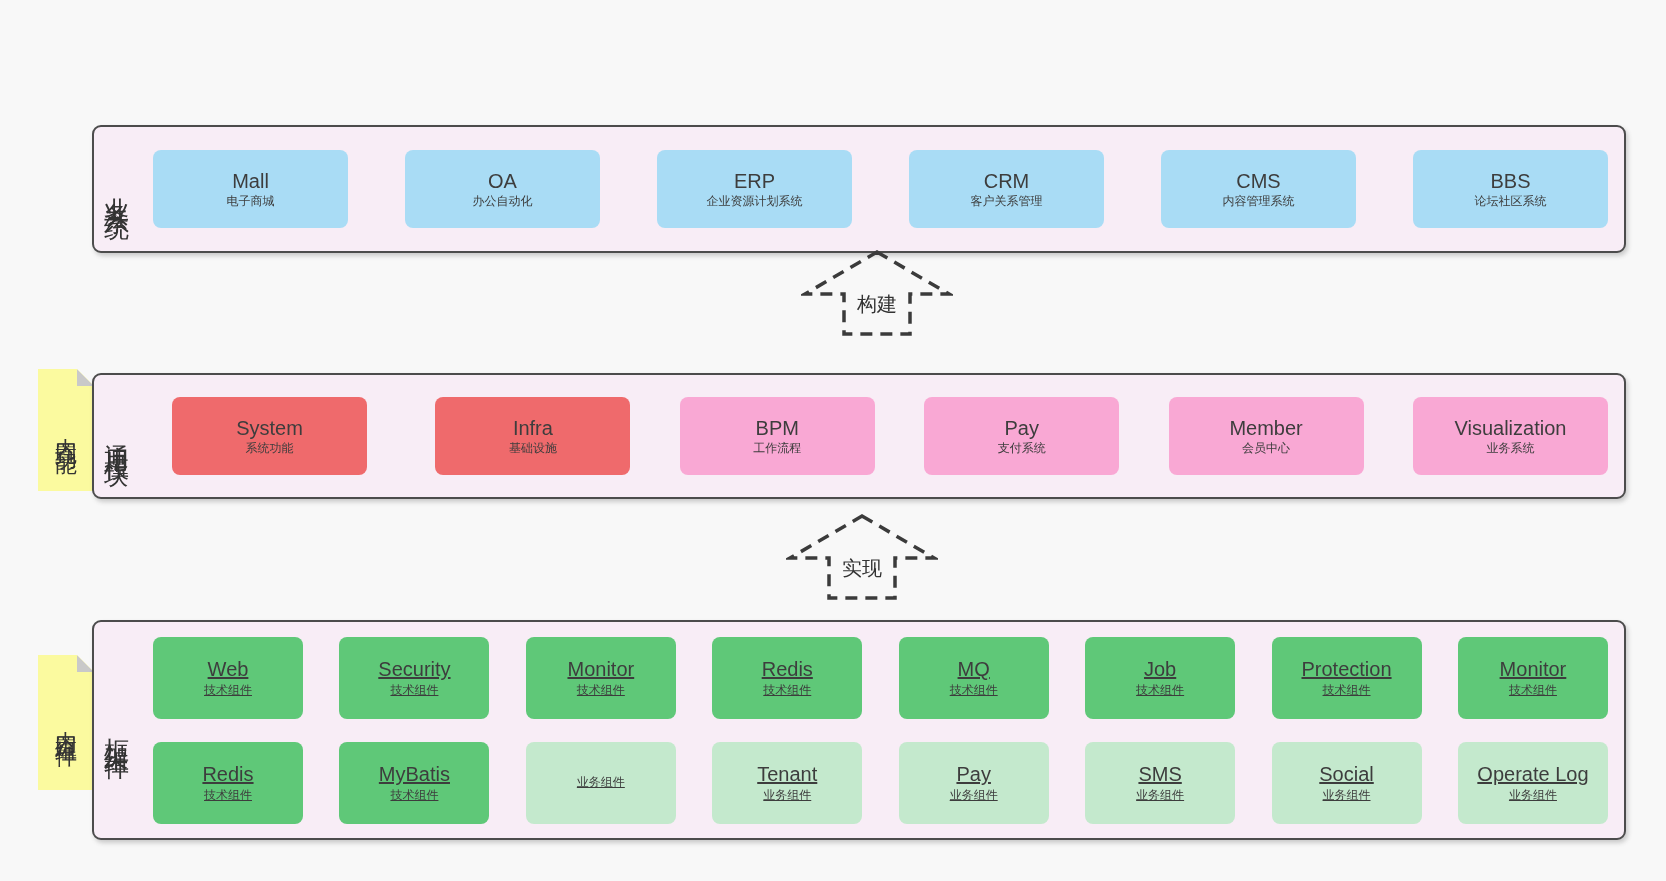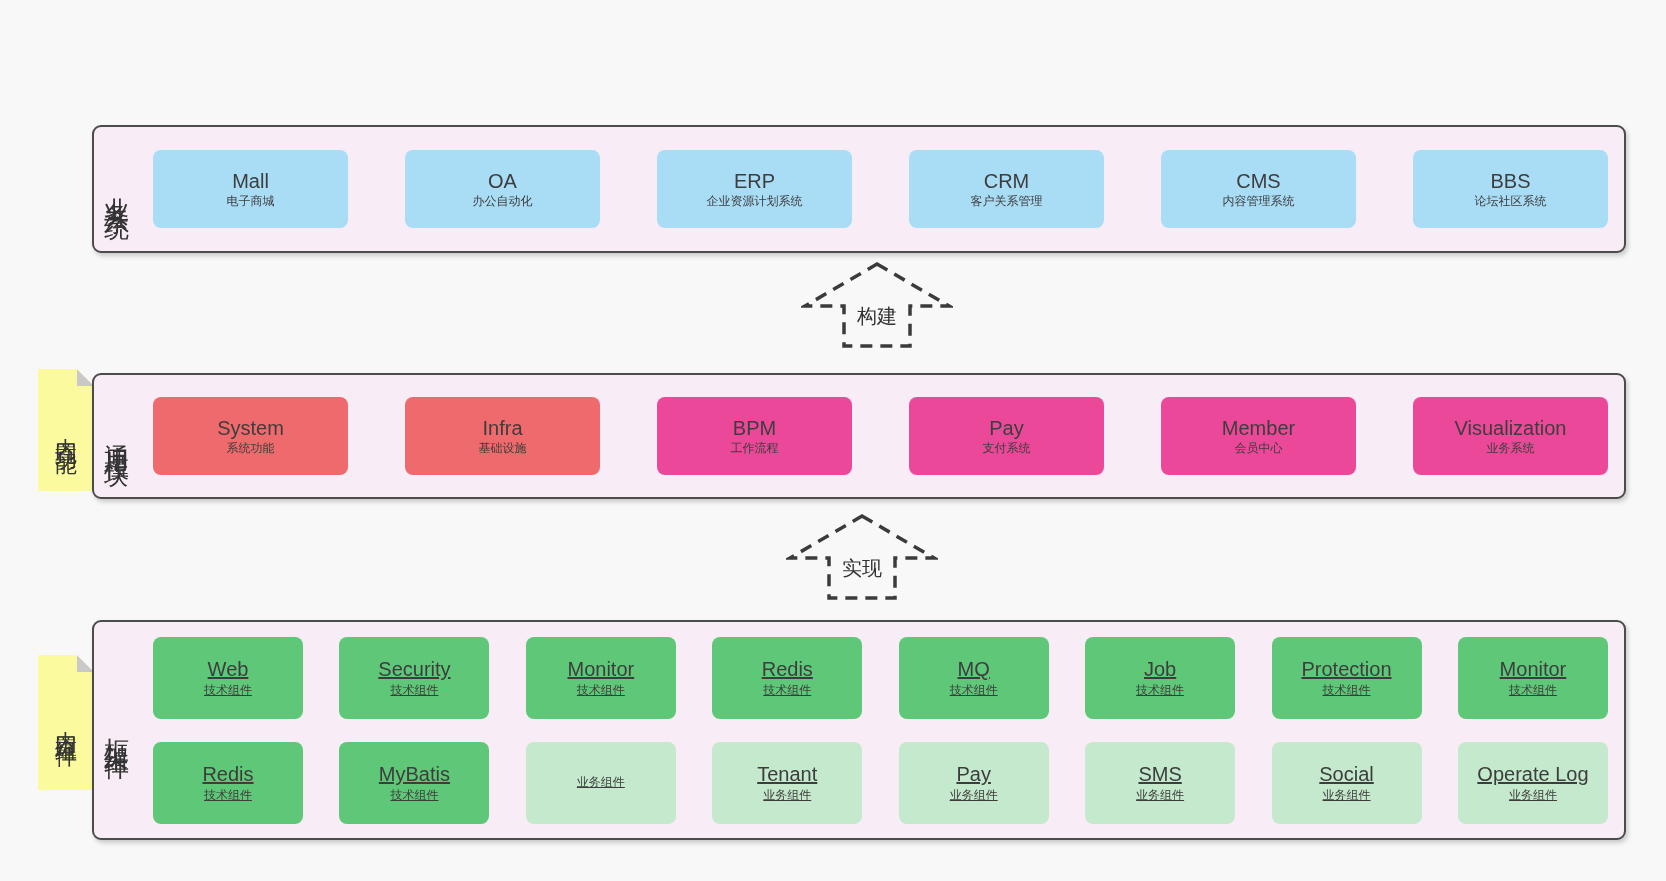--- a/index.html
+++ b/index.html
@@ -36,43 +36,43 @@
   
   .node {
     display:flex; flex-direction:column; justify-content:center; align-items:center;
     text-align:center; border-radius:8px; box-sizing:border-box; padding:4px 6px;
   }
   .node-en, .node-zh { font-size:20px; line-height:1.32; color:#3d3d3d; }
   .node-zh { font-size:12px; }
   .n-wide  { width:195px; height:78px; }
   .n-small { width:150px; height:82px;text-decoration:underline; }
   .c-blue       { background:#a9dcf5; }
-  .c-red        { background:#ef6a6c; }
-  .c-pink       { background:#ec4899; }
+  .c-red        { background:#ef6a6c;margin-left:19px; }
+  .c-pink       { background:#f9a8d4; }
   .c-green      { background:#5fc878; }
   .c-greenlight { background:#c4e9cd; }
 
   
   .sticky {
     position:absolute; left:38px; width:56px; z-index:1;
     background:#fbfa9f;
     clip-path:polygon(0 0, calc(100% - 17px) 0, 100% 17px, 100% 100%, 0 100%);
     display:flex; align-items:center; justify-content:center;
   }
   #sticky-modules   { top:369px; height:122px; }
   #sticky-framework { top:655px; height:135px; }
   .fold {
     position:absolute; top:0; right:0; width:17px; height:17px;
     background:#c9c9c9; clip-path:polygon(0 0, 100% 100%, 0 100%);
   }
   .sticky .vlabel { margin:0; font-size:22px; letter-spacing:5px; }
 
   
   .block-arrow { position:absolute; width:152px; height:90px; z-index:3; }
-  #arrow-build     { left:801px; top:260px; }
+  #arrow-build     { left:801px; top:248px; }
   #arrow-implement { left:786px; top:512px;text-align:center; }
   .block-arrow svg { position:absolute; inset:0; }
   .arrow-label {
     position:absolute; left:50%; top:43px; transform:translateX(-50%);
     background:#f8f8f8; padding:0 3px;
     font-size:20px; color:#333; white-space:nowrap;
   }
 </style>
 </head>
 <body>

